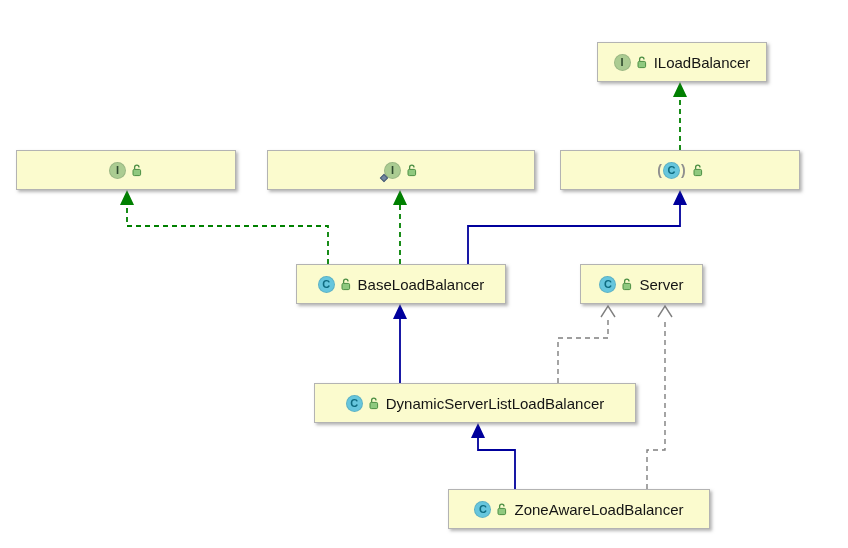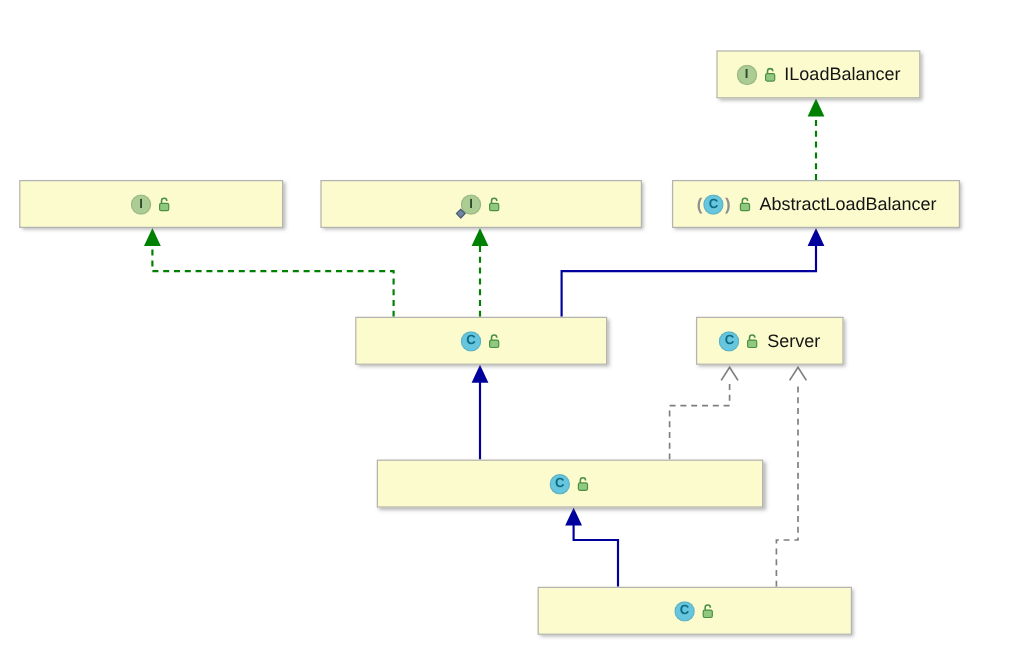--- a/index.html
+++ b/index.html
@@ -142,31 +142,31 @@
   <div class="node" id="n-abstractloadbalancer">
     <span class="icon-wrap">
       <span class="paren">(</span>
       <span class="circle c-circle">C</span>
       <span class="paren">)</span>
     </span>
     <svg class="lock" width="12" height="13" viewBox="0 0 12 13">
       <path d="M3.6 5.4 V3.4 a2.2 2.2 0 0 1 4.4 0" fill="none" stroke="#4c8f44" stroke-width="1.3"></path>
       <rect x="2" y="5.4" width="7.6" height="6.2" rx="1.3" fill="#8fc97f" stroke="#4c8f44" stroke-width="1"></rect>
     </svg>
-    <span class="label">AbstractLoadBalancer</span>
   </div>
 
   <div class="node" id="n-baseloadbalancer">
     <span class="icon-wrap">
       <span class="circle c-circle">C</span>
     </span>
     <svg class="lock" width="12" height="13" viewBox="0 0 12 13">
       <path d="M3.6 5.4 V3.4 a2.2 2.2 0 0 1 4.4 0" fill="none" stroke="#4c8f44" stroke-width="1.3"></path>
       <rect x="2" y="5.4" width="7.6" height="6.2" rx="1.3" fill="#8fc97f" stroke="#4c8f44" stroke-width="1"></rect>
     </svg>
+    <span class="label">BaseLoadBalancer</span>
   </div>
 
   <div class="node" id="n-server">
     <span class="icon-wrap">
       <span class="circle c-circle">C</span>
     </span>
     <svg class="lock" width="12" height="13" viewBox="0 0 12 13">
       <path d="M3.6 5.4 V3.4 a2.2 2.2 0 0 1 4.4 0" fill="none" stroke="#4c8f44" stroke-width="1.3"></path>
       <rect x="2" y="5.4" width="7.6" height="6.2" rx="1.3" fill="#8fc97f" stroke="#4c8f44" stroke-width="1"></rect>
     </svg>
@@ -174,25 +174,27 @@
   </div>
 
   <div class="node" id="n-dynamicserverlistloadbalancer">
     <span class="icon-wrap">
       <span class="circle c-circle">C</span>
     </span>
     <svg class="lock" width="12" height="13" viewBox="0 0 12 13">
       <path d="M3.6 5.4 V3.4 a2.2 2.2 0 0 1 4.4 0" fill="none" stroke="#4c8f44" stroke-width="1.3"></path>
       <rect x="2" y="5.4" width="7.6" height="6.2" rx="1.3" fill="#8fc97f" stroke="#4c8f44" stroke-width="1"></rect>
     </svg>
+    <span class="label">DynamicServerListLoadBalancer</span>
   </div>
 
   <div class="node" id="n-zoneawareloadbalancer">
     <span class="icon-wrap">
       <span class="circle c-circle">C</span>
     </span>
     <svg class="lock" width="12" height="13" viewBox="0 0 12 13">
       <path d="M3.6 5.4 V3.4 a2.2 2.2 0 0 1 4.4 0" fill="none" stroke="#4c8f44" stroke-width="1.3"></path>
       <rect x="2" y="5.4" width="7.6" height="6.2" rx="1.3" fill="#8fc97f" stroke="#4c8f44" stroke-width="1"></rect>
     </svg>
+    <span class="label">ZoneAwareLoadBalancer</span>
   </div>
 
 </div>
 
 </body></html>

